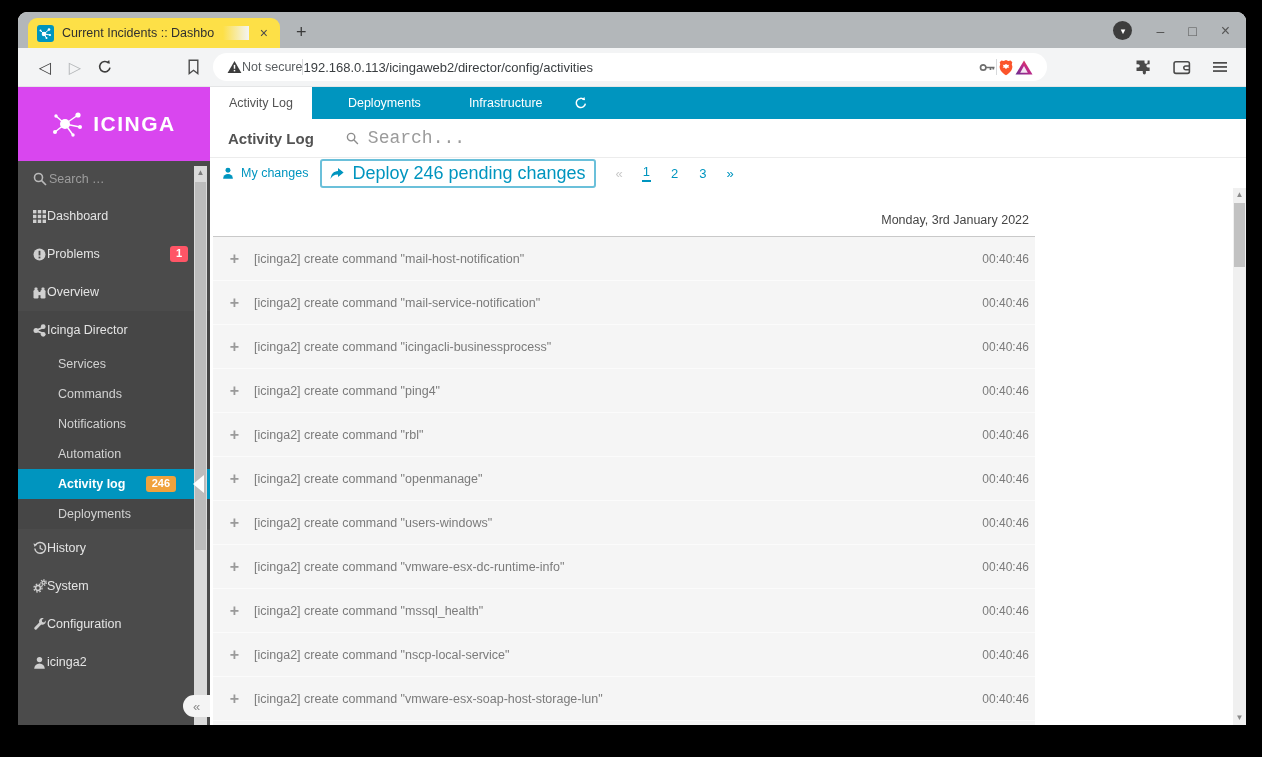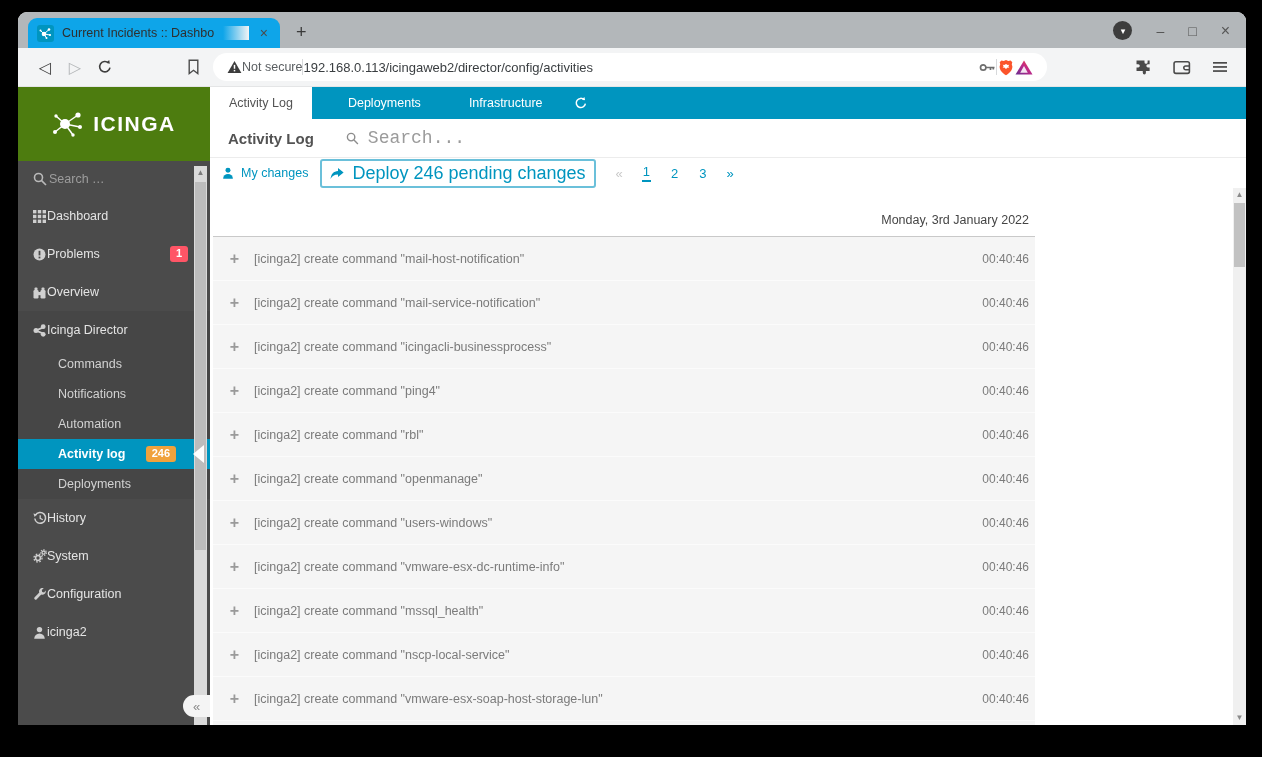--- a/index.html
+++ b/index.html
@@ -1,21 +1,21 @@
 <!DOCTYPE html>
 <html><head>
 <meta charset="utf-8">
 <style>
   html,body{margin:0;padding:0}
   body{width:1262px;height:757px;background:#000;font-family:"Liberation Sans",sans-serif;position:relative;overflow:hidden}
   .window{position:absolute;left:18px;top:12px;width:1228px;height:713px;border-radius:9px 9px 0 0;overflow:hidden;display:flex;flex-direction:column;background:#fff}
 
   
   .tabstrip{height:36px;background:#b3b7ba;display:flex;align-items:flex-end;position:relative;flex:0 0 auto}
-  .tab{margin-left:10px;height:30px;width:234px;background:#0ea5e9;border-radius:9px 9px 0 0;display:flex;align-items:center;padding:0 9px;gap:8px;position:relative}
+  .tab{margin-left:10px;height:30px;width:234px;background:#fde047;border-radius:9px 9px 0 0;display:flex;align-items:center;padding:0 9px;gap:8px;position:relative}
   .favicon{width:17px;height:17px;border-radius:3px;background:#0095bf;flex:0 0 auto;display:flex;align-items:center;justify-content:center}
   .tab-title{font-size:12.5px;color:#2f2f2f;white-space:nowrap;overflow:hidden;flex:1;position:relative}
   .tab-title::after{content:"";position:absolute;right:0;top:0;bottom:0;width:26px;background:linear-gradient(90deg,rgba(243,244,245,0),#f3f4f5)}
   .tab-close{font-size:14px;color:#4b4b4b;line-height:1;padding:1px 3px;cursor:default}
   .newtab{font-size:18px;color:#3a3a3a;margin:0 0 7px 16px;line-height:1}
   .win-controls{position:absolute;right:16px;top:9px;display:flex;gap:24px;align-items:center}
   .caret-circle{width:19px;height:19px;border-radius:50%;background:#3d3d3d;color:#fff;font-size:9px;display:flex;align-items:center;justify-content:center}
   .wbtn{color:#565656;font-size:14px;line-height:1}
 
   .toolbar{height:38px;background:#f3f4f5;display:flex;align-items:center;padding:0 12px;flex:0 0 auto;border-bottom:1px solid #e4e5e6}
@@ -24,21 +24,21 @@
   .tb-gap{width:66px}
   .urlbar{height:28px;width:806px;background:#fff;border-radius:14px;display:flex;align-items:center;padding:0 14px;margin-left:12px}
   .sec-label{font-size:12.5px;color:#5a5e61}
   .url-div{width:1px;height:16px;background:#d7d9db}
   .url-text{font-size:13px;color:#3a3e41;flex:1;white-space:nowrap;overflow:hidden}
   .tb-right{margin-left:auto;display:flex;align-items:center;gap:21px;padding-right:6px}
 
   
   .app{flex:1;display:flex;background:#fff;overflow:hidden}
   .sidebar{width:192px;background:#4b4b4b;position:relative;flex:0 0 auto;display:flex;flex-direction:column;overflow:hidden}
-  .logo{height:74px;background:#4d7c0f;display:flex;align-items:center;justify-content:center;gap:5px;flex:0 0 auto}
+  .logo{height:74px;background:#d946ef;display:flex;align-items:center;justify-content:center;gap:5px;flex:0 0 auto}
   .logo-text{color:#fff;font-size:21px;font-weight:bold;letter-spacing:1.5px}
   .sb-row{height:38px;display:flex;align-items:center;padding:0 22px 0 14px;color:#e4e4e4;font-size:12.5px;gap:0;position:relative}
   .sb-search{height:36px}
   .sb-search input{background:transparent;border:none;outline:none;color:#ddd;font-size:12.5px;width:110px;font-family:"Liberation Sans",sans-serif}
   .sb-search input::placeholder{color:#9d9d9d}
   .sb-ic{width:15px;height:15px;flex:0 0 auto;color:#cfcfcf;display:flex;align-items:center;justify-content:center}
   .menu-section{background:#464646}
   .sb-sub{height:30px;padding-left:40px;color:#d2d2d2}
   .sb-active{background:#0095bf;color:#fff;font-weight:bold}
   .sb-active::after{content:"";position:absolute;right:6px;top:50%;margin-top:-9px;border-top:9px solid transparent;border-bottom:9px solid transparent;border-right:11px solid #fff;z-index:3}
@@ -292,20 +292,23 @@
                   <path d="M3 5.4l7-2.9.8 1.7-7 2.9zM3 7.6l7 2.9.8-1.7-7-2.9z"></path>
                   <circle cx="3" cy="6.5" r="2.5"></circle>
                   <circle cx="10.2" cy="2.7" r="2.4"></circle>
                   <circle cx="10.2" cy="10.3" r="2.4"></circle>
                 </g>
               </svg>
           </span>
           <span>Icinga Director</span>
         </div>
         <div class="sb-row sb-sub">
+            <span>Services</span>
+          </div>
+        <div class="sb-row sb-sub">
             <span>Commands</span>
           </div>
         <div class="sb-row sb-sub">
             <span>Notifications</span>
           </div>
         <div class="sb-row sb-sub">
             <span>Automation</span>
           </div>
         <div class="sb-row sb-sub sb-active">
           <span>Activity log</span>

